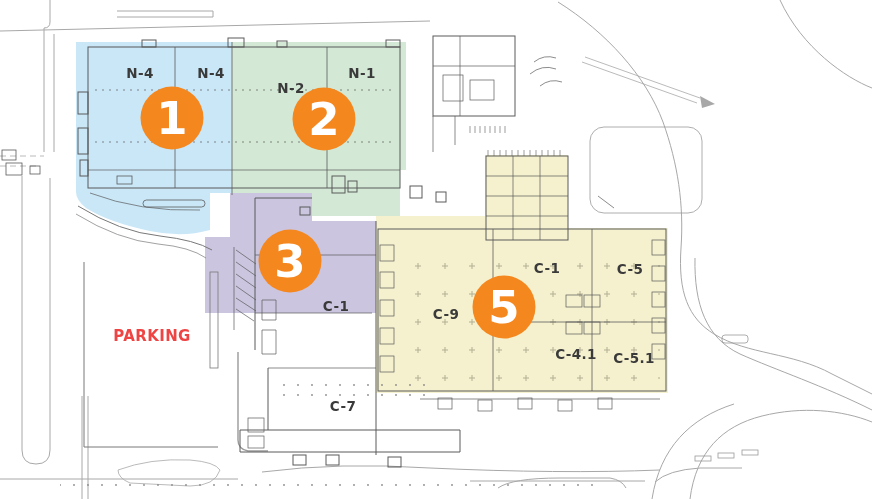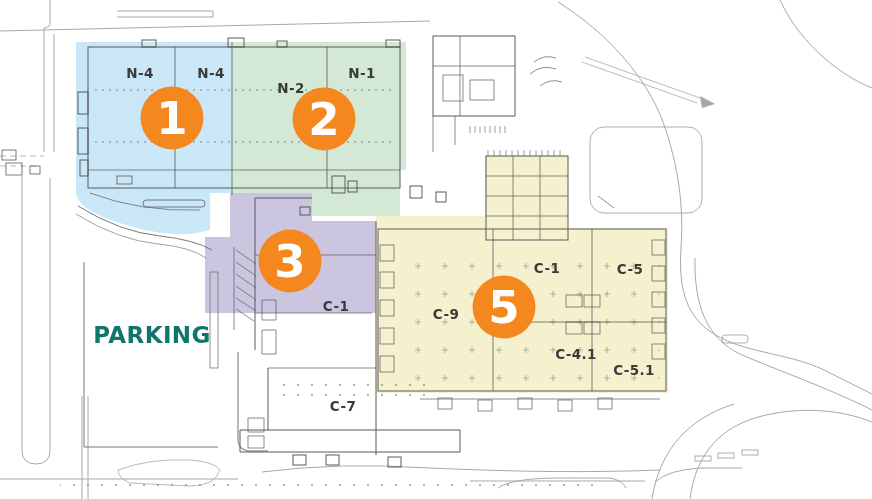--- a/index.html
+++ b/index.html
@@ -8,21 +8,21 @@
     font-family:"DejaVu Sans","Liberation Sans",sans-serif;
     padding-left:36px;
   }
   .stage svg{position:absolute;left:0;top:0;}
   .hall-label{
     position:absolute;transform:translate(-50%,-50%);
     font-weight:bold;font-size:13.5px;color:#3a3a3a;letter-spacing:.4px;white-space:nowrap;
   }
   .parking-label{
     position:absolute;transform:translate(-50%,-50%);
-    font-weight:bold;font-size:23px;color:#0f766e;text-align:center;line-height:1.2;letter-spacing:.4px;
+    font-weight:bold;font-size:15px;color:#ef4444;text-align:center;line-height:1.2;letter-spacing:.4px;
   }
   .badge{
     position:absolute;width:63px;height:63px;border-radius:50%;
     transform:translate(-50%,-50%);
     display:flex;align-items:center;justify-content:center;
     font-size:45px;font-weight:bold;line-height:1;cursor:pointer;
   }
 </style>
 </head>
 <body>
@@ -175,21 +175,21 @@
 
   <div class="hall-label" style="left:140px;top:73px">N-4</div>
   <div class="hall-label" style="left:211px;top:73px">N-4</div>
   <div class="hall-label" style="left:291px;top:88px">N-2</div>
   <div class="hall-label" style="left:362px;top:73px">N-1</div>
   <div class="hall-label" style="left:336px;top:306px">C-1</div>
   <div class="hall-label" style="left:446px;top:314px">C-9</div>
   <div class="hall-label" style="left:547px;top:268px">C-1</div>
   <div class="hall-label" style="left:630px;top:269px">C-5</div>
   <div class="hall-label" style="left:576px;top:354px">C-4.1</div>
-  <div class="hall-label" style="left:634px;top:370px">C-5.1</div>
+  <div class="hall-label" style="left:634px;top:358px">C-5.1</div>
   <div class="hall-label" style="left:343px;top:406px">C-7</div>
 
   <div class="parking-label" style="left:152px;top:336px">
     <div>PARKING</div>
   </div>
 
   <div class="badge" style="left: 172px; top: 118px; background-color: rgb(245, 135, 31);">
     <span style="color: rgb(255, 255, 255);">1</span>
   </div>
   <div class="badge" style="left: 324px; top: 119px; background-color: rgb(245, 135, 31);">

